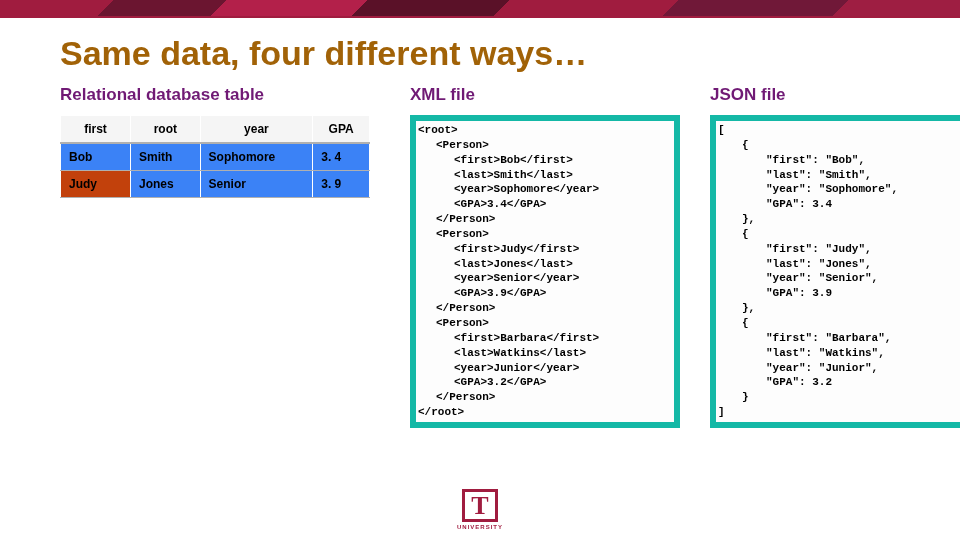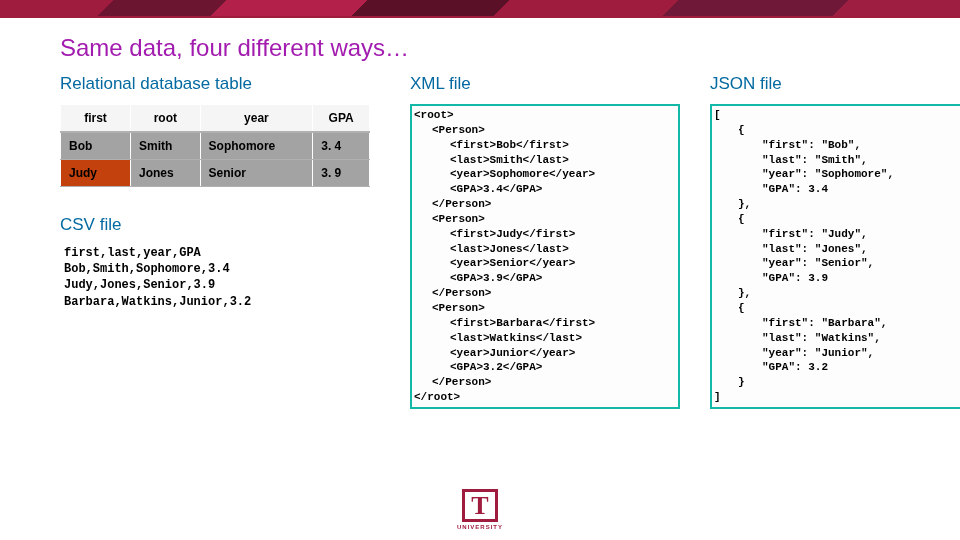--- a/index.html
+++ b/index.html
@@ -22,36 +22,36 @@
         #b3204a 160px 260px,
         #5a1128 260px 360px,
         #a01c3f 360px 480px,
         #701838 480px 600px,
         #9e1e42 600px 720px,
         #5c122b 720px 840px,
         #a01c3f 840px 960px);
     border-bottom: 2px solid #a01c3f;
   }
   .slide-title {
-    font-size: 24px;
-    font-weight: 400;
+    font-size: 34px;
+    font-weight: 700;
     padding: 16px 0 12px 60px;
-    color: #a21caf;
+    color: #a16207;
   }
   .content {
     display: grid;
     grid-template-columns: 320px 270px 270px;
     column-gap: 30px;
     padding: 0 60px;
   }
   .subhead {
     font-size: 17px;
-    font-weight: 400;
+    font-weight: 700;
     margin-bottom: 10px;
-    color: #0369a1;
+    color: #701a75;
   }
   
   table.data {
     border-collapse: collapse;
     width: 310px;
     font-size: 12px;
   }
   table.data th {
     text-align: center;
     background: #f5f5f5;
@@ -60,36 +60,36 @@
     border: 1px solid #fff;
     border-bottom: 2px solid #b0b0b0;
   }
   table.data td {
     padding: 6px 8px;
     border: 1px solid #fff;
     border-bottom: 1px solid #b0b0b0;
     font-weight: 600;
   }
   table.data tr:nth-child(2) td:nth-child(1){ background:#c2410c; }
-  table.data tbody tr td { background:#a3a3a3; }
+  table.data tbody tr td { background:#3b82f6; }
   table.data th:first-child, table.data td:first-child { width:70px; }
   .csv-block {
     margin-top: 28px;
   }
   .csv-text {
     font-family: "Consolas", "Courier New", monospace;
     font-size: 12px;
     font-weight: 700;
     white-space: pre;
     line-height: 1.35;
     margin-top: 10px;
     padding-left: 4px;
   }
   .codebox {
-    border: 2px solid #14b8a6;
+    border: 6px solid #14b8a6;
     padding: 2px 2px;
     background: #fdfdfd;
   }
   .code {
     font-family: "Consolas", "Courier New", monospace;
     font-size: 11px;
     font-weight: 700;
     white-space: pre;
     line-height: 1.35;
     color: #000;
@@ -152,27 +152,20 @@
         </tr>
         <tr>
           <td>Judy</td>
           <td>Jones</td>
           <td>Senior</td>
           <td>3. 9</td>
         </tr>
       </tbody>
     </table>
 
-    <div class="csv-block">
-      <div class="subhead">CSV file</div>
-      <div class="csv-text">first,last,year,GPA
-Bob,Smith,Sophomore,3.4
-Judy,Jones,Senior,3.9
-Barbara,Watkins,Junior,3.2</div>
-    </div>
   </div>
 
   <div>
     <div class="subhead">XML file</div>
     <div class="codebox">
       <div class="code" id="xml-code"><div class="lvl0">&lt;root&gt;</div><div class="lvl1">&lt;Person&gt;</div><div class="lvl2">&lt;first&gt;Bob&lt;/first&gt;</div><div class="lvl2">&lt;last&gt;Smith&lt;/last&gt;</div><div class="lvl2">&lt;year&gt;Sophomore&lt;/year&gt;</div><div class="lvl2">&lt;GPA&gt;3.4&lt;/GPA&gt;</div><div class="lvl1">&lt;/Person&gt;</div><div class="lvl1">&lt;Person&gt;</div><div class="lvl2">&lt;first&gt;Judy&lt;/first&gt;</div><div class="lvl2">&lt;last&gt;Jones&lt;/last&gt;</div><div class="lvl2">&lt;year&gt;Senior&lt;/year&gt;</div><div class="lvl2">&lt;GPA&gt;3.9&lt;/GPA&gt;</div><div class="lvl1">&lt;/Person&gt;</div><div class="lvl1">&lt;Person&gt;</div><div class="lvl2">&lt;first&gt;Barbara&lt;/first&gt;</div><div class="lvl2">&lt;last&gt;Watkins&lt;/last&gt;</div><div class="lvl2">&lt;year&gt;Junior&lt;/year&gt;</div><div class="lvl2">&lt;GPA&gt;3.2&lt;/GPA&gt;</div><div class="lvl1">&lt;/Person&gt;</div><div class="lvl0">&lt;/root&gt;</div></div>
     </div>
   </div>
 
   <div>

